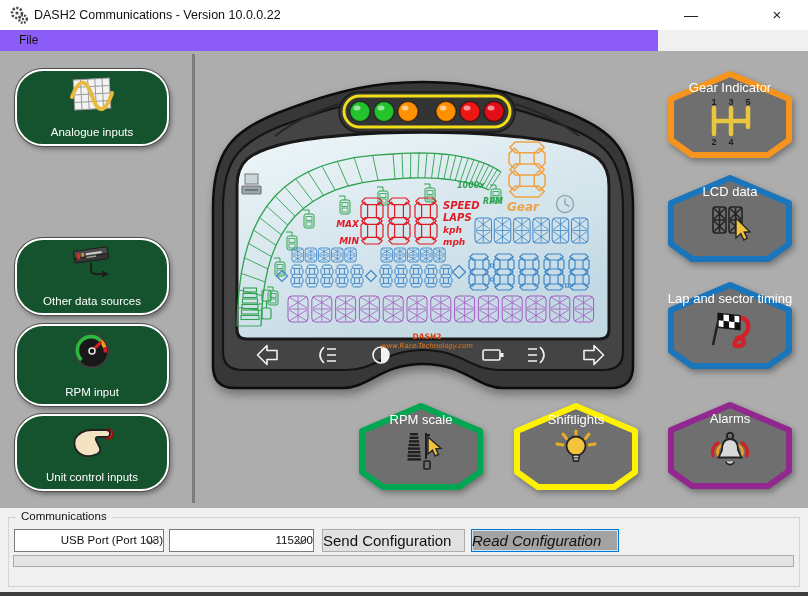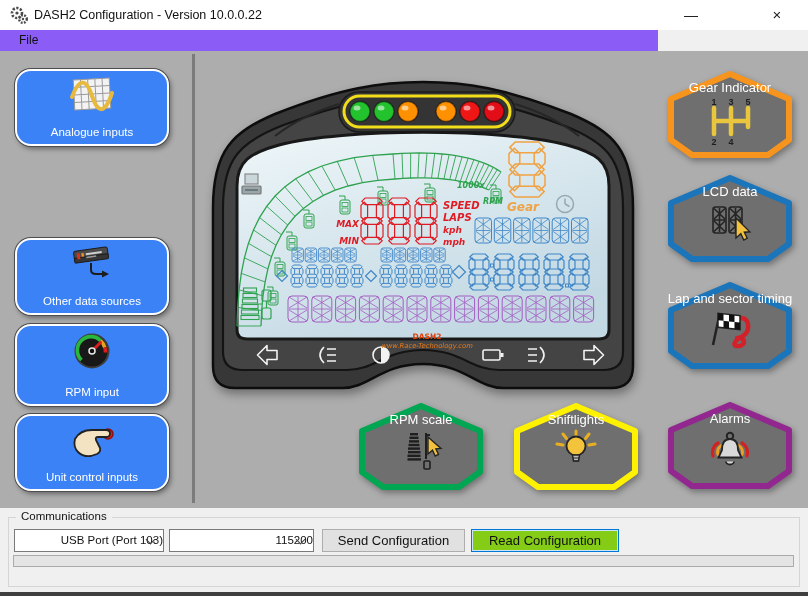--- a/index.html
+++ b/index.html
@@ -14,61 +14,61 @@
   .cap-btn.close{left:754px;}
   .min-glyph{display:inline-block;line-height:30px;font-size:14px;}
   .close-glyph{display:inline-block;line-height:30px;font-size:15px;}
   
   .menubar{position:absolute;top:30px;left:0;width:658px;height:21px;background:#8b5cf6;}
   .menu-item{position:absolute;left:10px;top:0;height:21px;line-height:21px;padding:0 9px;font-size:12px;color:#111;}
   
   .content{position:absolute;top:51px;left:0;width:808px;height:457px;background:#adadad;}
   .divider{position:absolute;left:192px;top:3px;width:3px;height:449px;background:#7c7c7c;}
   
-  .sbtn{position:absolute;left:15px;width:150px;height:73px;border-radius:16px;background:#3b82f6;
+  .sbtn{position:absolute;left:15px;width:150px;height:73px;border-radius:28px;background:#14532d;
     border:2px solid #ffffff;box-shadow:0 0 0 1px #4e4e4e,2px 3px 5px rgba(0,0,0,.40);}
   .sbtn .lbl{position:absolute;bottom:6px;left:0;width:100%;text-align:center;color:#fff;font-size:11.5px;}
   .sbtn .ic{position:absolute;top:5px;left:50%;transform:translateX(-50%);}
   
   .cfgbtn{position:absolute;width:134px;height:96px;}
   .cfgbtn svg.badge{position:absolute;left:0;top:0;filter:drop-shadow(2px 3px 3px rgba(0,0,0,.35));}
   .cfgbtn .lbl{position:absolute;top:14px;left:0;width:100%;text-align:center;color:#fff;font-size:13px;}
   .cfgbtn .ic{position:absolute;left:50%;top:31px;transform:translateX(-50%);}
   
   .dash-wrap{position:absolute;left:203px;top:7px;width:440px;height:340px;}
   .dash-wrap svg{filter:drop-shadow(2px 5px 5px rgba(0,0,0,.35));}
   
   .comms{position:absolute;top:508px;left:0;width:808px;height:88px;background:#f0f0f0;}
   .groupbox{position:absolute;left:8px;top:9px;width:790px;height:68px;border:1px solid #d5d5d5;}
   .group-label{position:absolute;left:16px;top:2px;background:#f0f0f0;padding:0 5px;font-size:11.5px;color:#111;}
   .combo{position:absolute;top:21px;height:21px;background:#fff;border:1px solid #7a7a7a;
     font-size:11.5px;color:#111;line-height:21px;padding-left:7px;box-sizing:content-box;text-align:right;}
   .combo .chev{position:absolute;right:9px;top:6px;width:6px;height:6px;border-right:1.6px solid #404040;
     border-bottom:1.6px solid #404040;transform:rotate(45deg);}
   .pushbtn{position:absolute;top:21px;height:23px;background:#e1e1e1;border:1px solid #adadad;
-    font-size:13px;color:#111;text-align:center;line-height:21px;box-sizing:border-box;}
-  .pushbtn.focused{background:#84cc16;border:1px solid #0078d7;box-shadow:inset 0 0 0 1px #cce4f7;}
+    font-size:15px;color:#111;text-align:left;line-height:21px;box-sizing:border-box;}
+  .pushbtn.focused{background:#a3a3a3;border:1px solid #0078d7;box-shadow:inset 0 0 0 1px #cce4f7;font-style:italic;}
   .statusbar{position:absolute;left:13px;top:47px;width:779px;height:10px;background:#e4e4e4;border:1px solid #ababab;}
   .bottom-edge{position:absolute;left:0;top:592px;width:808px;height:4px;background:#3f3f3f;}
 </style>
 </head>
 <body>
 
 <div class="window">
 
   <div class="titlebar">
     <span class="app-icon">
       <svg width="20" height="20" viewBox="0 0 20 20">
         <circle cx="8" cy="8" r="5" fill="none" stroke="#4a4a4a" stroke-width="2.6" stroke-dasharray="2.2 1.5"></circle>
         <circle cx="8" cy="8" r="1.6" fill="#4a4a4a"></circle>
         <circle cx="14" cy="14" r="3.8" fill="none" stroke="#4a4a4a" stroke-width="2.4" stroke-dasharray="1.8 1.3"></circle>
         <circle cx="14" cy="14" r="1.2" fill="#4a4a4a"></circle>
       </svg>
     </span>
-    <span class="title-text">DASH2 Configuration - Version 10.0.0.22</span>
+    <span class="title-text">DASH2 Communications - Version 10.0.0.22</span>
     <div class="cap-btn min">
       <span class="min-glyph">—</span>
     </div>
     <div class="cap-btn close">
       <span class="close-glyph">×</span>
     </div>
   </div>
 
   <div class="menubar">
     <span class="menu-item">File</span>

